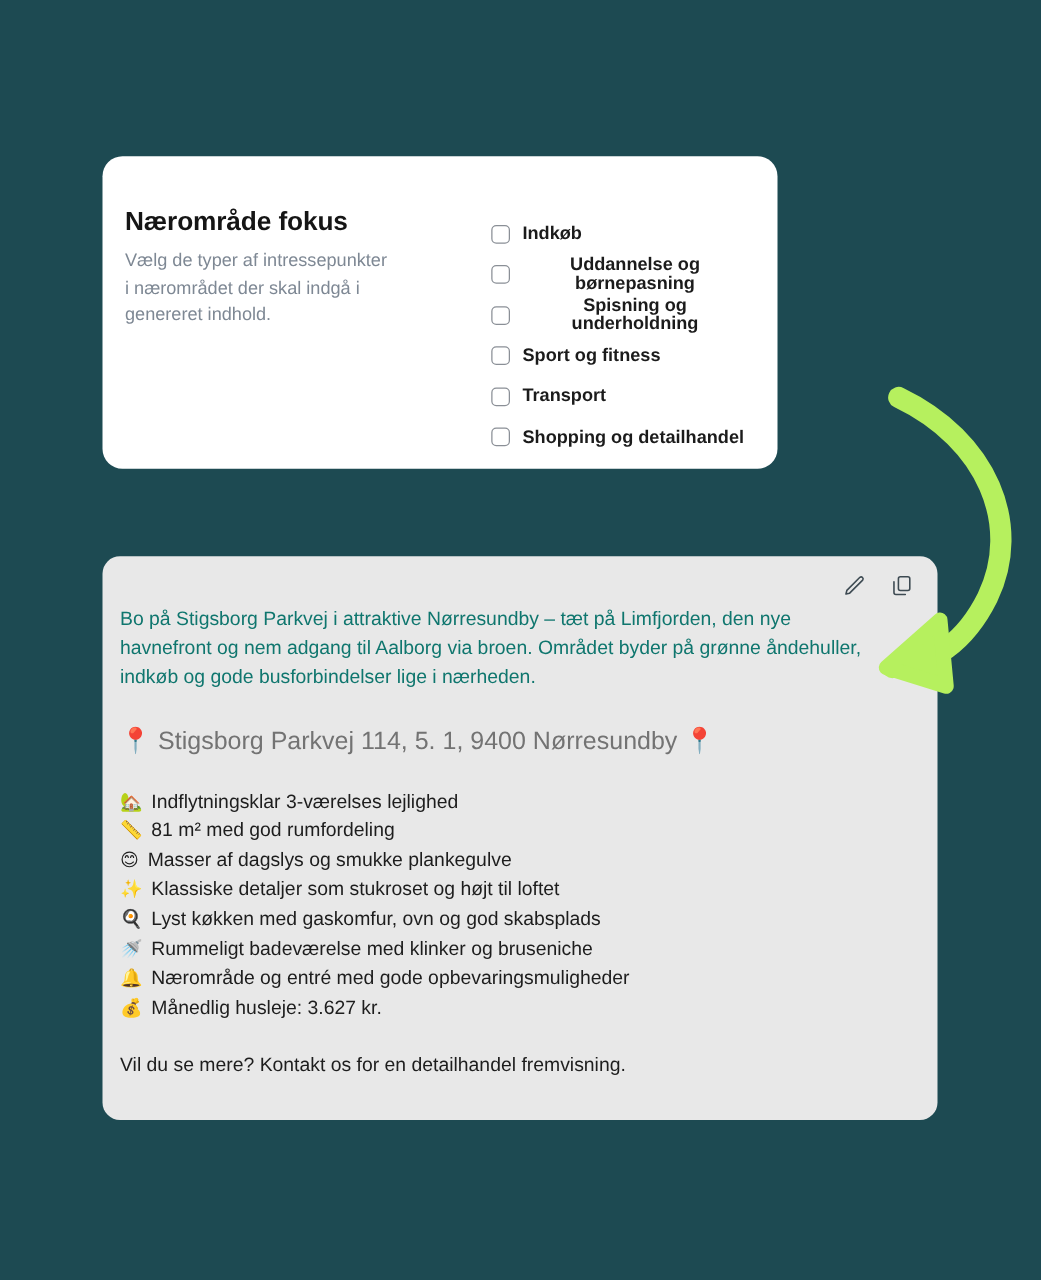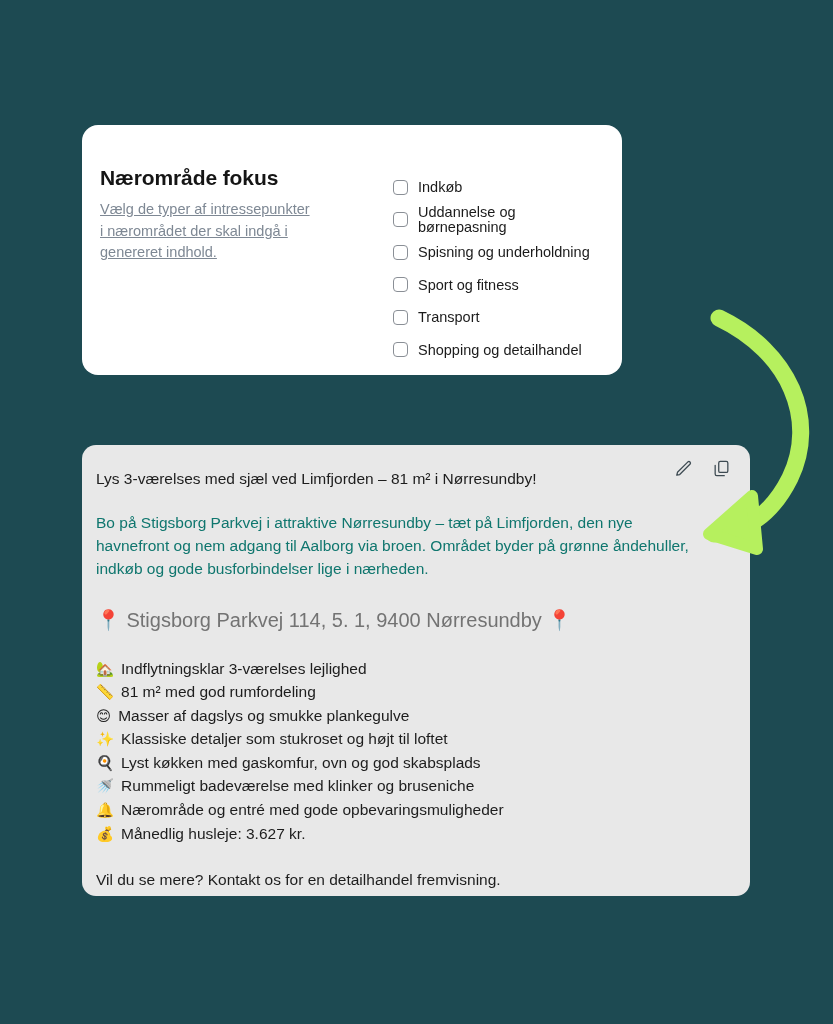--- a/index.html
+++ b/index.html
@@ -53,21 +53,20 @@
     margin: 0 0 9px 0;
     line-height: 1.2;
   }
 
   .settings-desc {
     font-size: 14.5px;
     color: #7e8894;
     line-height: 1.47;
     margin: 0;
     max-width: 210px;
-    text-decoration: underline;
   }
 
   .settings-right {
     flex: 1 1 auto;
     padding-top: 20px;
     padding-left: 18px;
   }
 
   .check-row {
     display: flex;
@@ -82,23 +81,24 @@
     border: 1.6px solid #8a8f96;
     border-radius: 4px;
     background: #ffffff;
     box-sizing: border-box;
     flex: 0 0 15px;
     cursor: pointer;
   }
 
   .check-label {
     font-size: 14.5px;
-    font-weight: normal;
+    font-weight: bold;
     color: #1b1b1b;
     line-height: 1;
+    text-align: center;
   }
 
   
   .card-output {
     position: absolute;
     left: 82px;
     top: 445px;
     width: 668px;
     height: 451px;
     background: #e8e8e8;
@@ -252,21 +252,20 @@
       <span class="icon-btn">
         <svg width="19" height="19" viewBox="0 0 24 24" fill="none" stroke="#3d4a52" stroke-width="1.6" stroke-linecap="round" stroke-linejoin="round">
           <rect x="8.5" y="3" width="11.5" height="14" rx="2"></rect>
           <path d="M15.5 21H6a2 2 0 0 1-2-2V8"></path>
         </svg>
       </span>
     </div>
 
     <div class="output-body">
 
-      <p class="out-head">Lys 3-værelses med sjæl ved Limfjorden – 81 m² i Nørresundby!</p>
 
       <p class="out-para">Bo på Stigsborg Parkvej i attraktive Nørresundby – tæt på Limfjorden, den nye havnefront og nem adgang til Aalborg via broen. Området byder på grønne åndehuller, indkøb og gode busforbindelser lige i nærheden.</p>
 
       <p class="out-address">📍 Stigsborg Parkvej 114, 5. 1, 9400 Nørresundby 📍</p>
 
       <ul class="out-list">
         <li>
           <span class="li-emoji">🏡</span>
           <span>Indflytningsklar 3-værelses lejlighed</span>
         </li>

